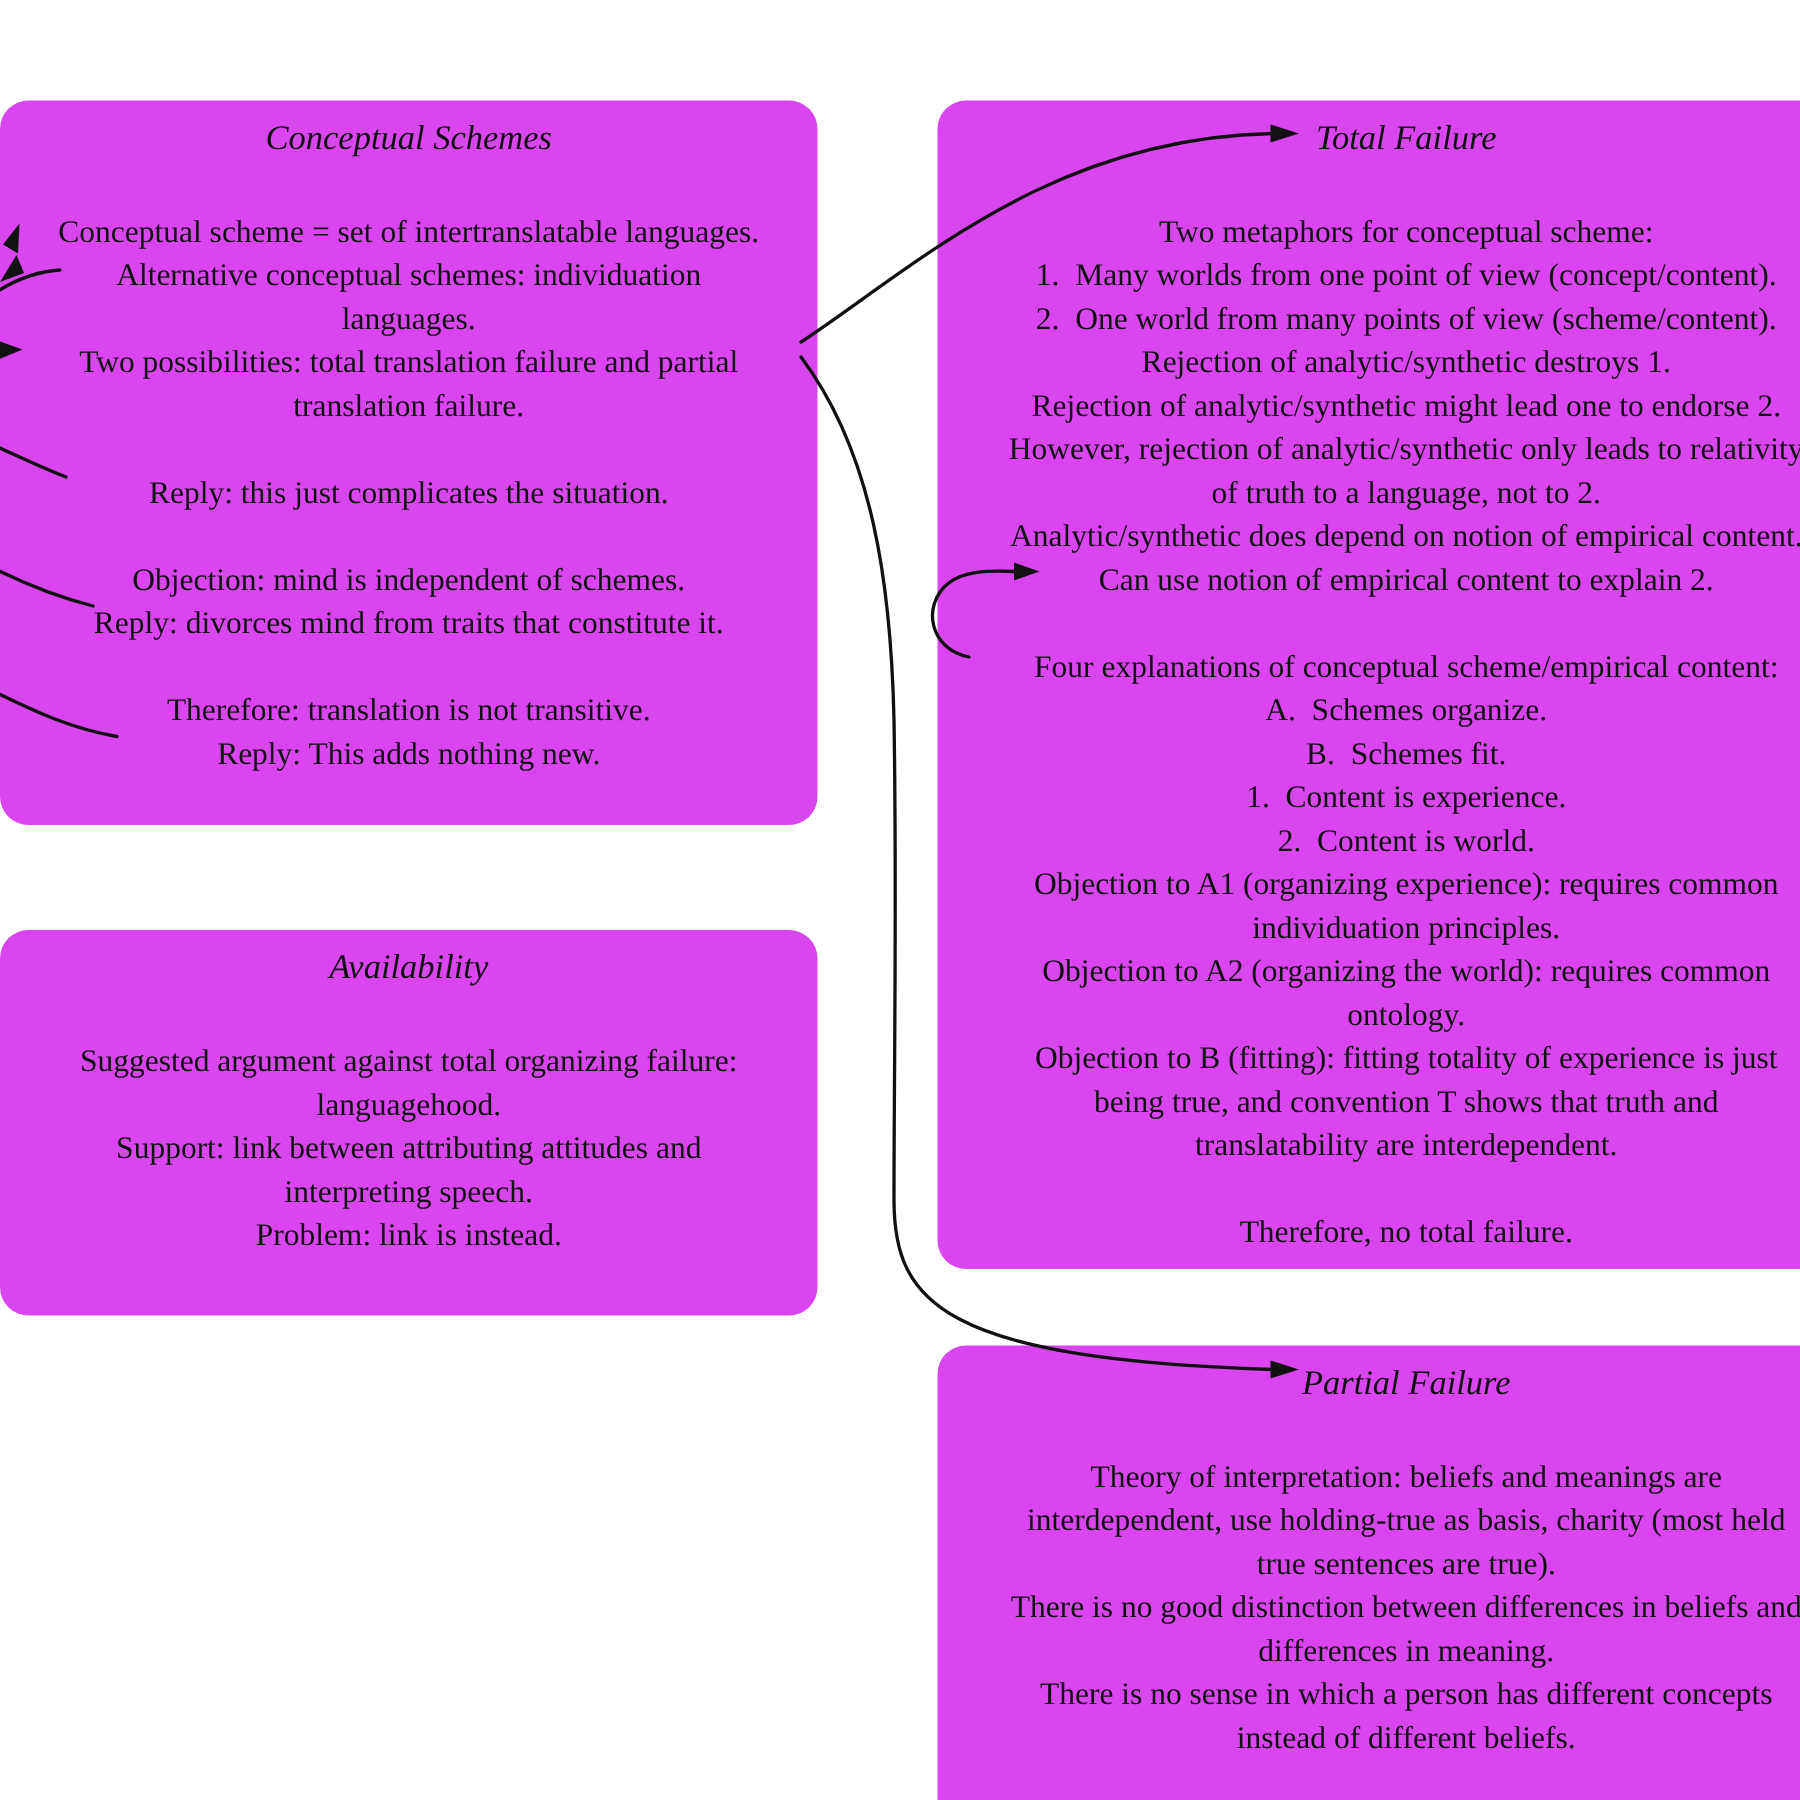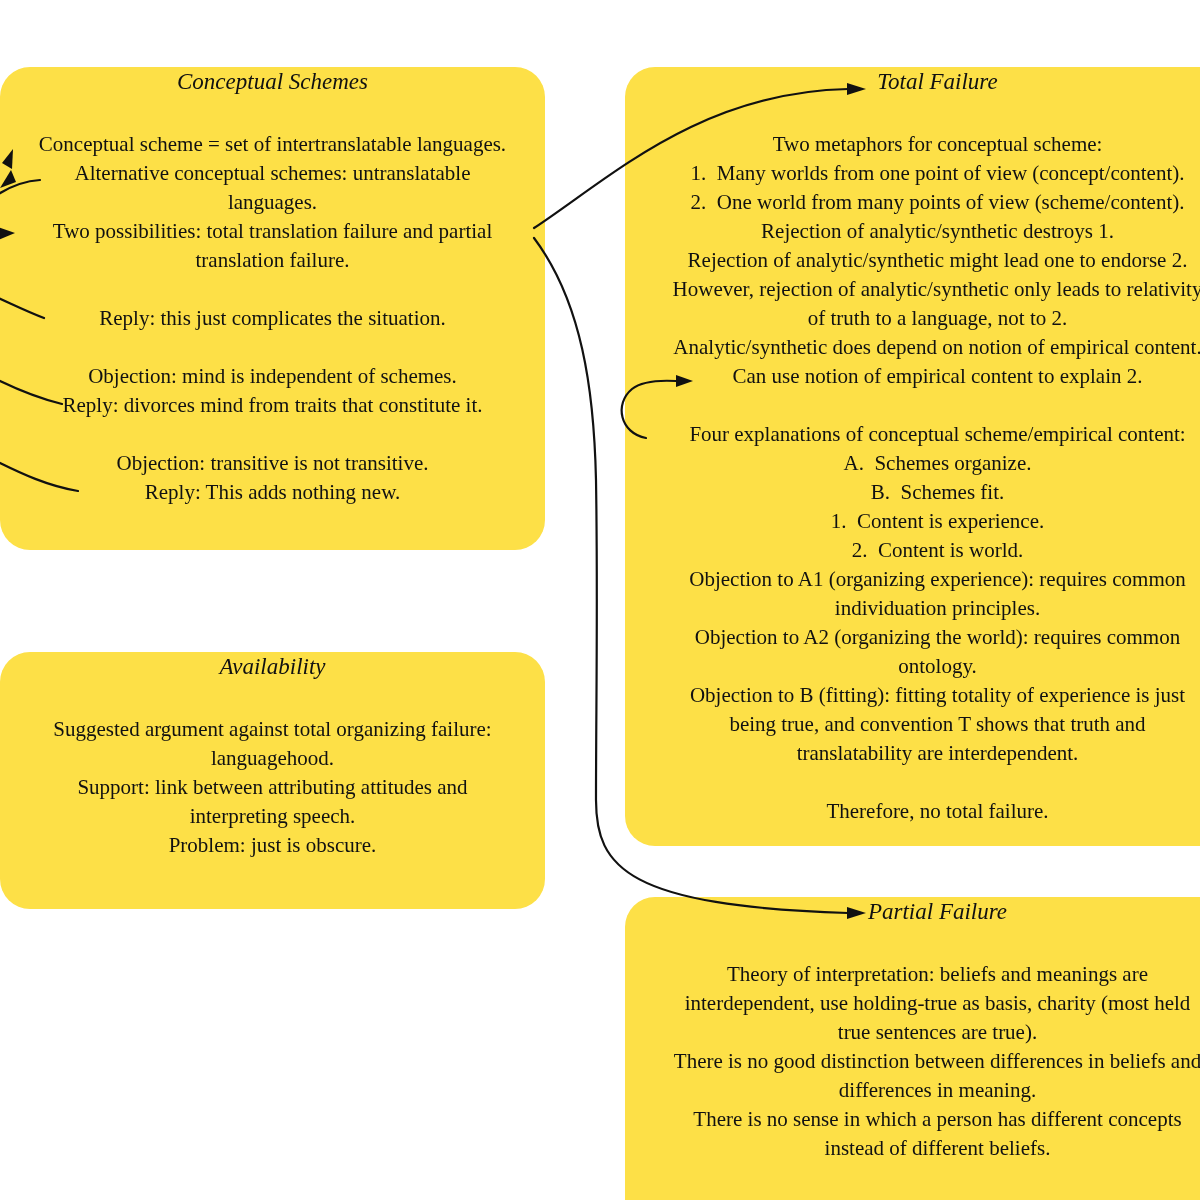--- a/index.html
+++ b/index.html
@@ -10,44 +10,45 @@
   body {
     position: relative;
     width: 1200px;
     height: 1200px;
     overflow: hidden;
     font-family: "Liberation Serif", "DejaVu Serif", serif;
     color: #111111;
   }
   .box {
     position: absolute;
-    background: #fde047;
-    border-radius: 30px;
+    background: #d946ef;
+    border-radius: 19px;
     box-sizing: border-box;
+    padding-top: 10px;
   }
   .box-title {
     height: 29px;
     line-height: 29px;
     text-align: center;
     font-style: italic;
     font-size: 23px;
     white-space: pre;
   }
   .box-body {
     margin-top: 34px;
   }
   .line {
     height: 29px;
     line-height: 29px;
     text-align: center;
     font-size: 21px;
     white-space: pre;
   }
   #box-conceptual   { left: 0px;   top: 67px;  width: 545px; height: 483px; }
-  #box-availability { left: 0px;   top: 620px; width: 545px; height: 257px; margin-top: 32px; }
+  #box-availability { left: 0px;   top: 620px; width: 545px; height: 257px; }
   #box-total        { left: 625px; top: 67px;  width: 625px; height: 779px; }
   #box-partial      { left: 625px; top: 897px; width: 625px; height: 400px; }
   #arrow-layer {
     position: absolute;
     left: 0; top: 0;
     width: 1200px;
     height: 1200px;
     pointer-events: none;
   }
   #arrow-layer path.link {
@@ -61,43 +62,43 @@
     stroke: none;
   }
 </style>
 </head>
 <body>
 
 <div class="box" id="box-conceptual">
   <div class="box-title">Conceptual Schemes</div>
   <div class="box-body">
       <div class="line">Conceptual scheme = set of intertranslatable languages.</div>
-      <div class="line">Alternative conceptual schemes: untranslatable</div>
+      <div class="line">Alternative conceptual schemes: individuation</div>
       <div class="line">languages.</div>
       <div class="line">Two possibilities: total translation failure and partial</div>
       <div class="line">translation failure.</div>
       <div class="line"></div>
       <div class="line">Reply: this just complicates the situation.</div>
       <div class="line"></div>
       <div class="line">Objection: mind is independent of schemes.</div>
       <div class="line">Reply: divorces mind from traits that constitute it.</div>
       <div class="line"></div>
-      <div class="line">Objection: transitive is not transitive.</div>
+      <div class="line">Therefore: translation is not transitive.</div>
       <div class="line">Reply: This adds nothing new.</div>
     </div>
 </div>
 
 <div class="box" id="box-availability">
   <div class="box-title">Availability</div>
   <div class="box-body">
       <div class="line">Suggested argument against total organizing failure:</div>
       <div class="line">languagehood.</div>
       <div class="line">Support: link between attributing attitudes and</div>
       <div class="line">interpreting speech.</div>
-      <div class="line">Problem: just is obscure.</div>
+      <div class="line">Problem: link is instead.</div>
     </div>
 </div>
 
 <div class="box" id="box-total">
   <div class="box-title">Total Failure</div>
   <div class="box-body">
       <div class="line">Two metaphors for conceptual scheme:</div>
       <div class="line">1.  Many worlds from one point of view (concept/content).</div>
       <div class="line">2.  One world from many points of view (scheme/content).</div>
       <div class="line">Rejection of analytic/synthetic destroys 1.</div>

